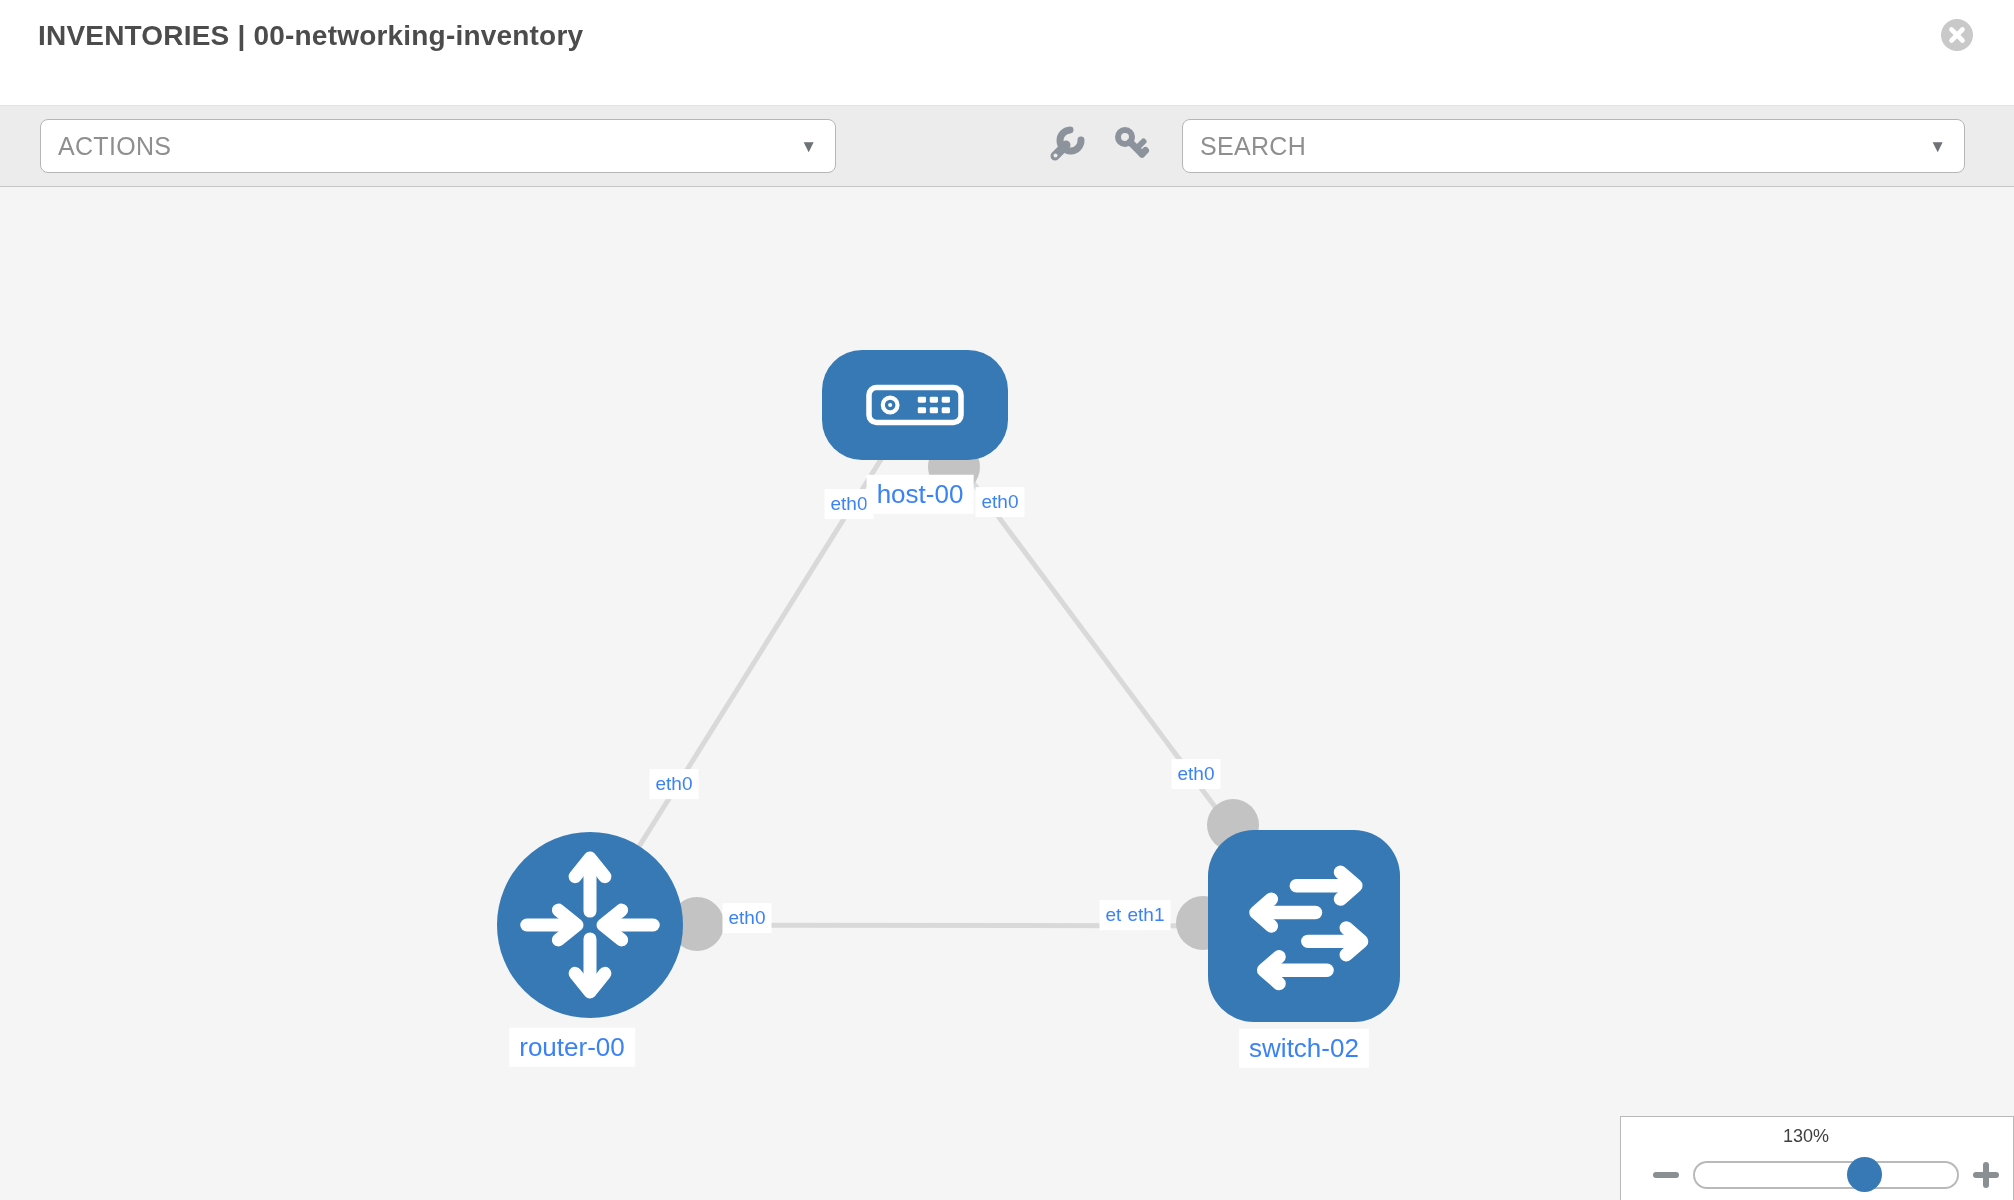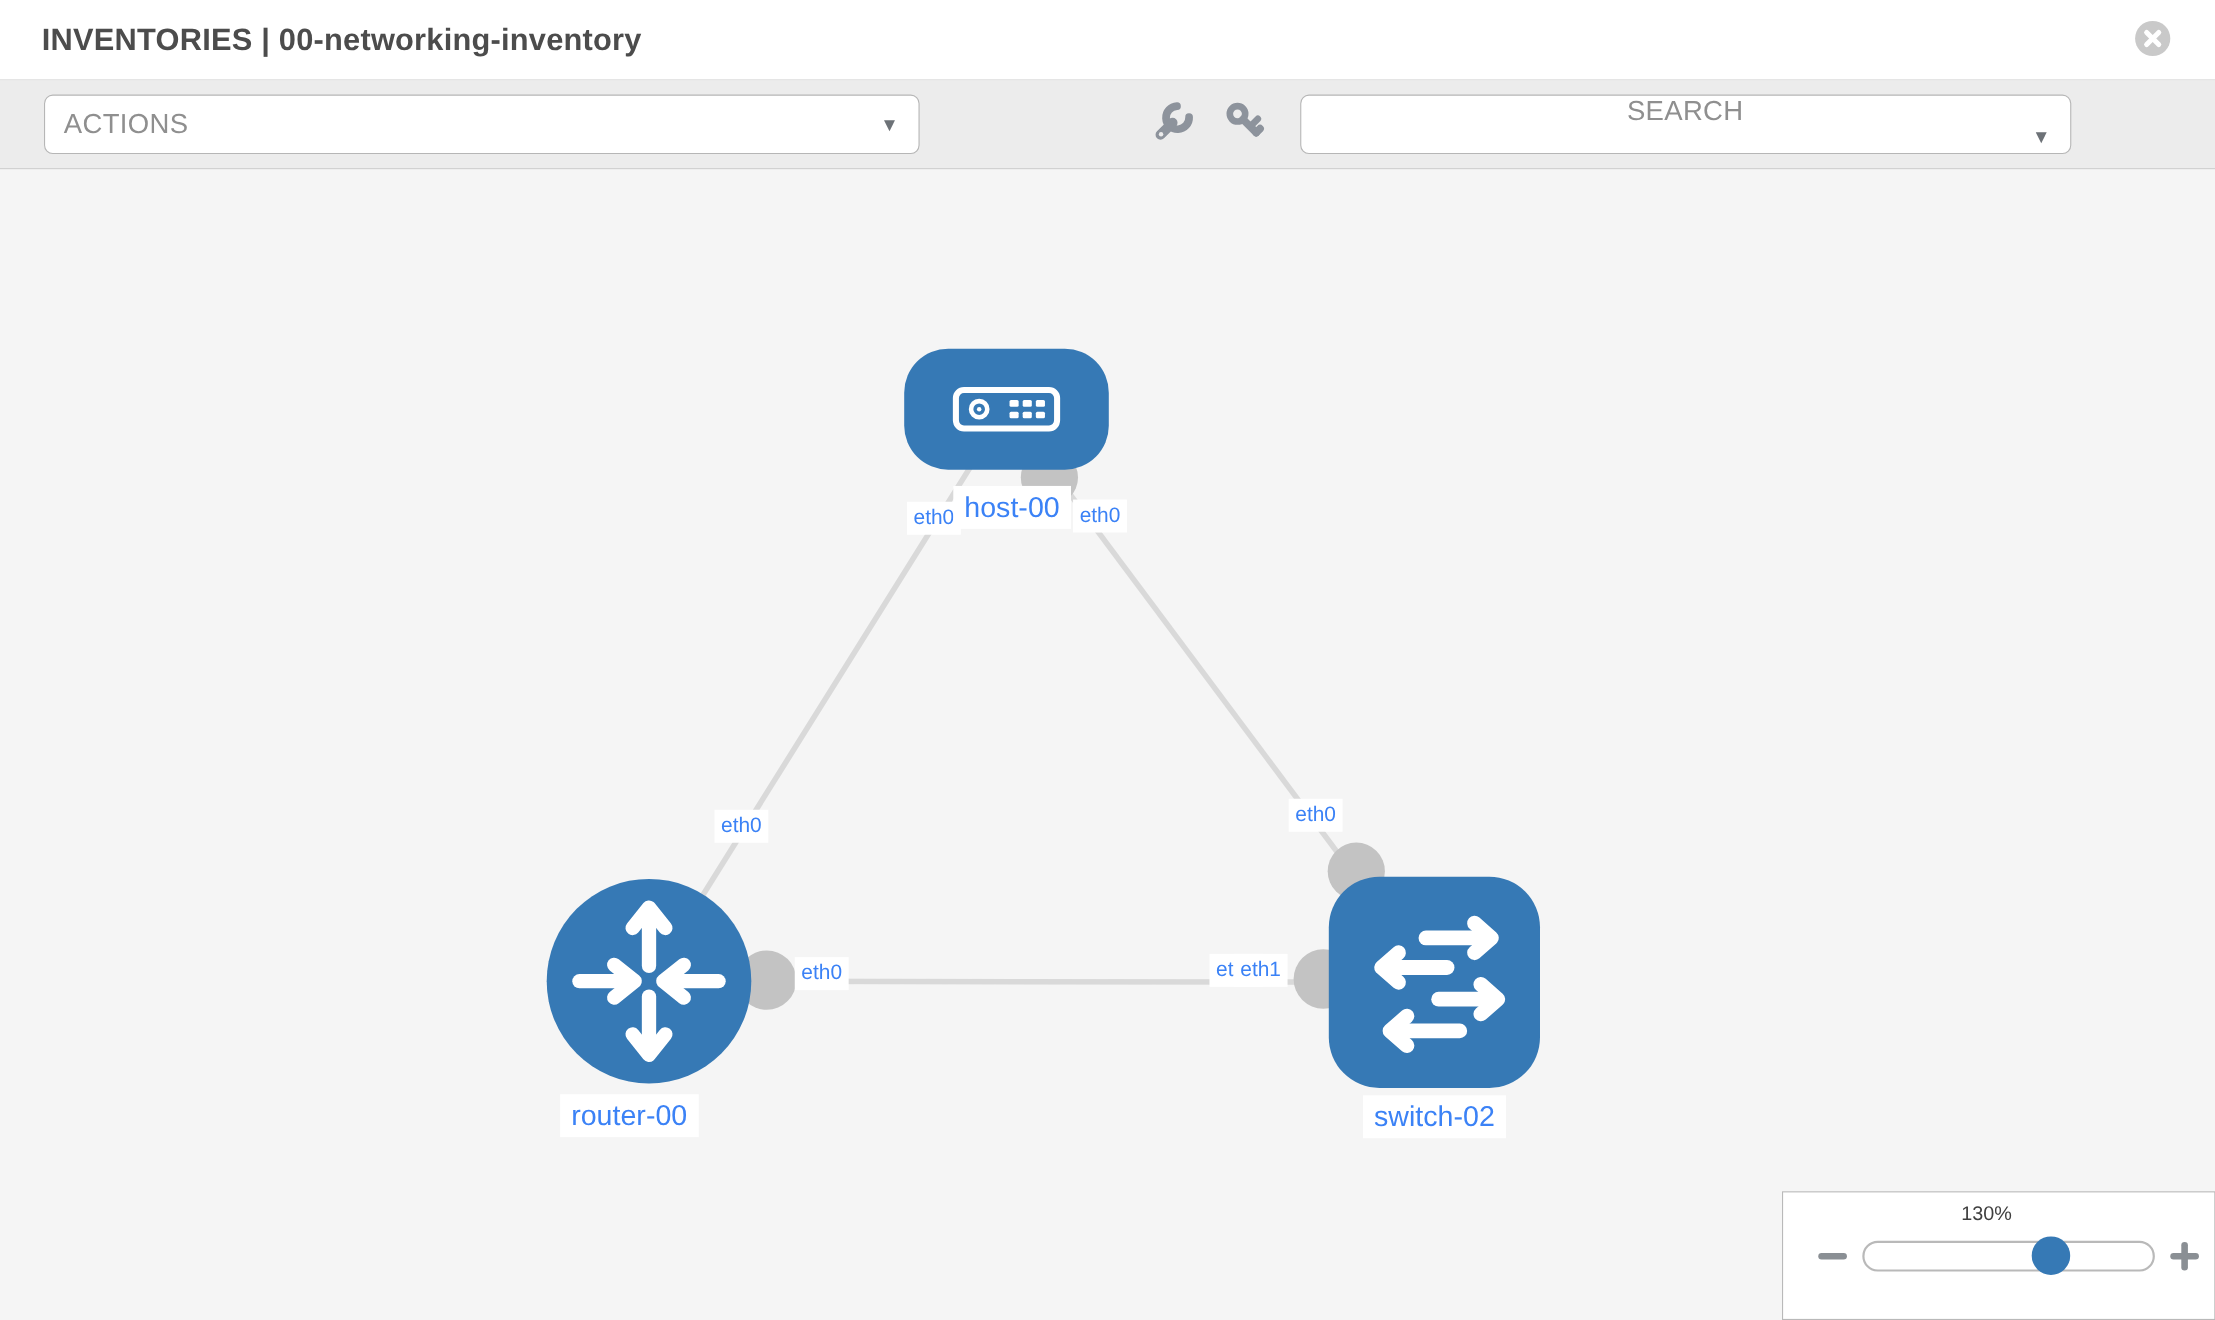--- a/index.html
+++ b/index.html
@@ -9,28 +9,28 @@
   
   .header { position:relative; height:72px; background:#ffffff; }
   .page-title { position:absolute; left:38px; top:50%; transform:translateY(-50%);
                 font-size:28px; font-weight:bold; color:#4c4c4c; letter-spacing:.2px; }
   .close-btn { position:absolute; left:1941px; top:19px; width:32px; height:32px;
                border-radius:50%; background:#c9c9c9; display:flex;
                align-items:center; justify-content:center; cursor:pointer; }
 
   
   .toolbar { position:relative; height:82px; background:#ececec;
-             border-top:1px solid #e3e3e3; border-bottom:1px solid #c6c6c6; }
+             border-top:1px solid #e3e3e3; border-bottom:1px solid #c6c6c6;margin-top:33px; }
   .select-box { position:absolute; top:13px; height:54px; background:#fff;
                 border:1px solid #b6b6b6; border-radius:8px; display:flex;
                 align-items:center; padding:0 18px 0 17px; cursor:pointer; }
   .select-box .sel-label { font-size:25px; color:#8f8f8f; letter-spacing:.3px; }
   .select-box .caret { margin-left:auto; color:#6d7277; font-size:17px; line-height:1; }
   #actions-select { left:40px;  width:796px; }
-  #search-select  { left:1182px; width:701px;flex-direction:column; }
+  #search-select  { left:1182px; width:783px; }
   .tool-icon { position:absolute; top:50%; transform:translateY(-50%); cursor:pointer; }
   #wrench-icon { left:1046px; }
   #key-icon    { left:1112px; }
 
   
   .canvas { position:relative; width:2014px; height:1046px; background:#f5f5f5; overflow:hidden; }
   #topo-svg { position:absolute; left:0; top:0; z-index:1; }
   .node { position:absolute; z-index:3; background:#3679b5; display:flex;
           align-items:center; justify-content:center; cursor:pointer; }
   .chip { position:absolute; transform:translate(-50%,-50%); background:#ffffff;

